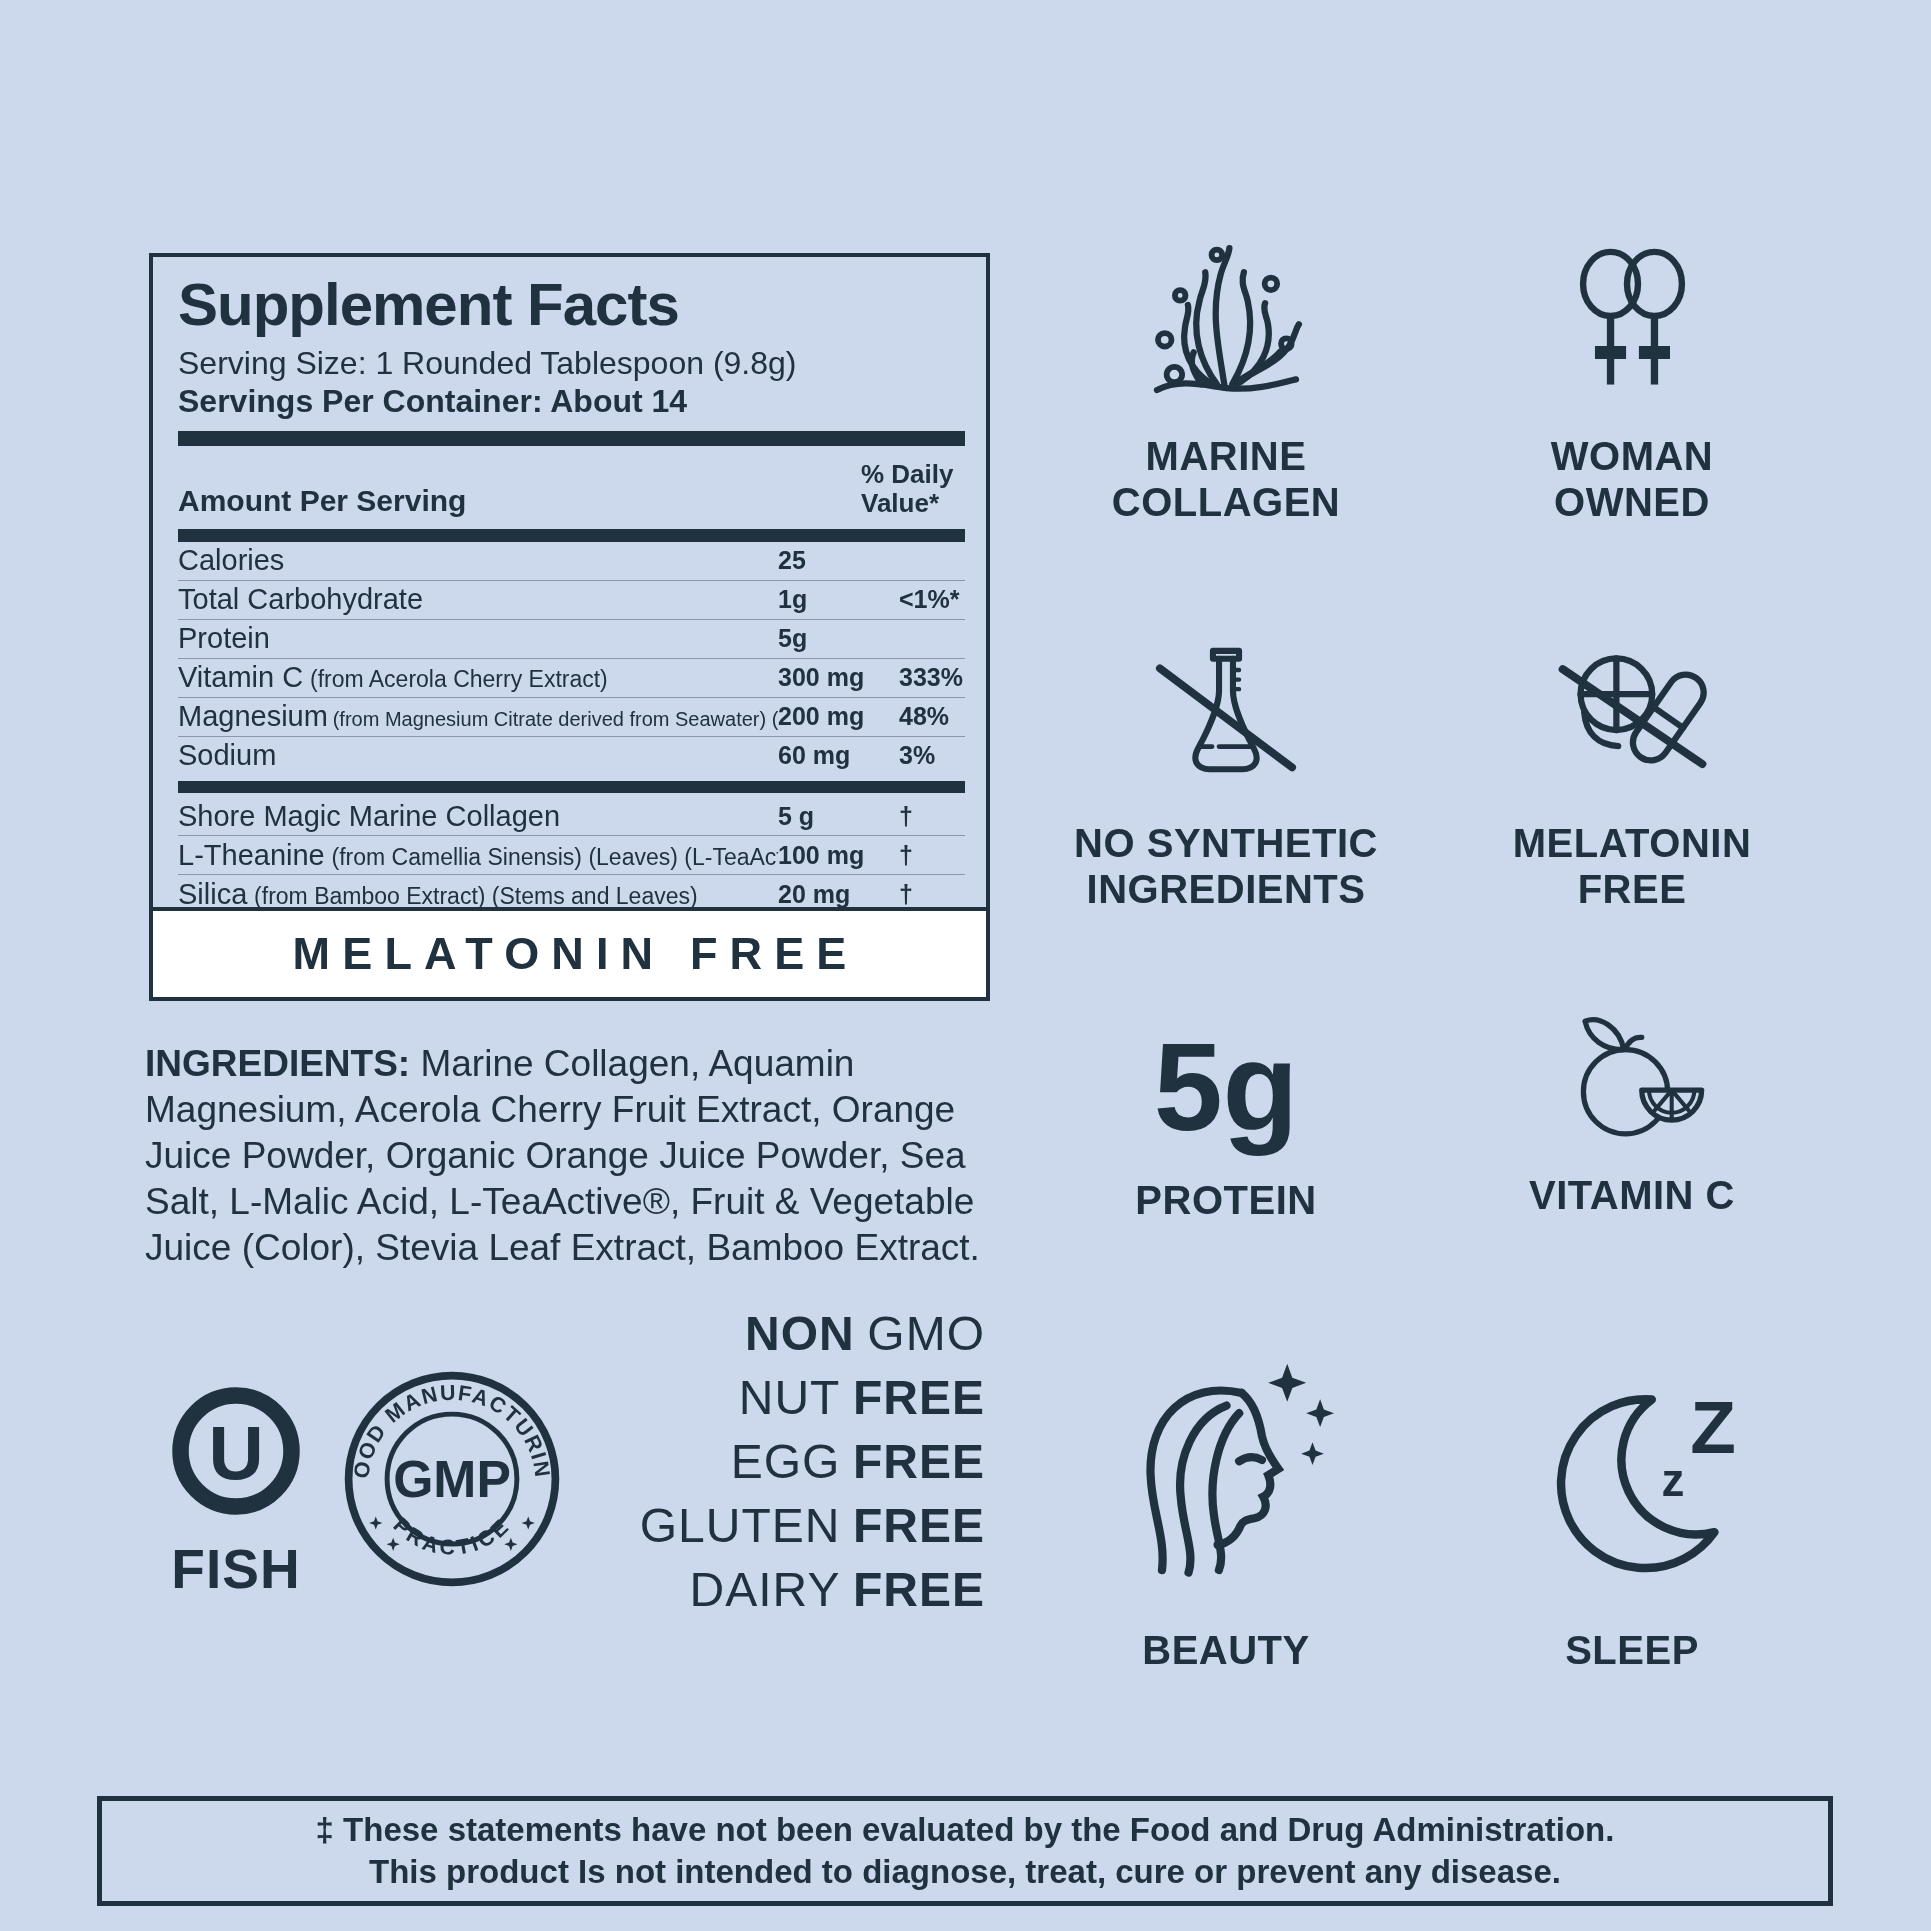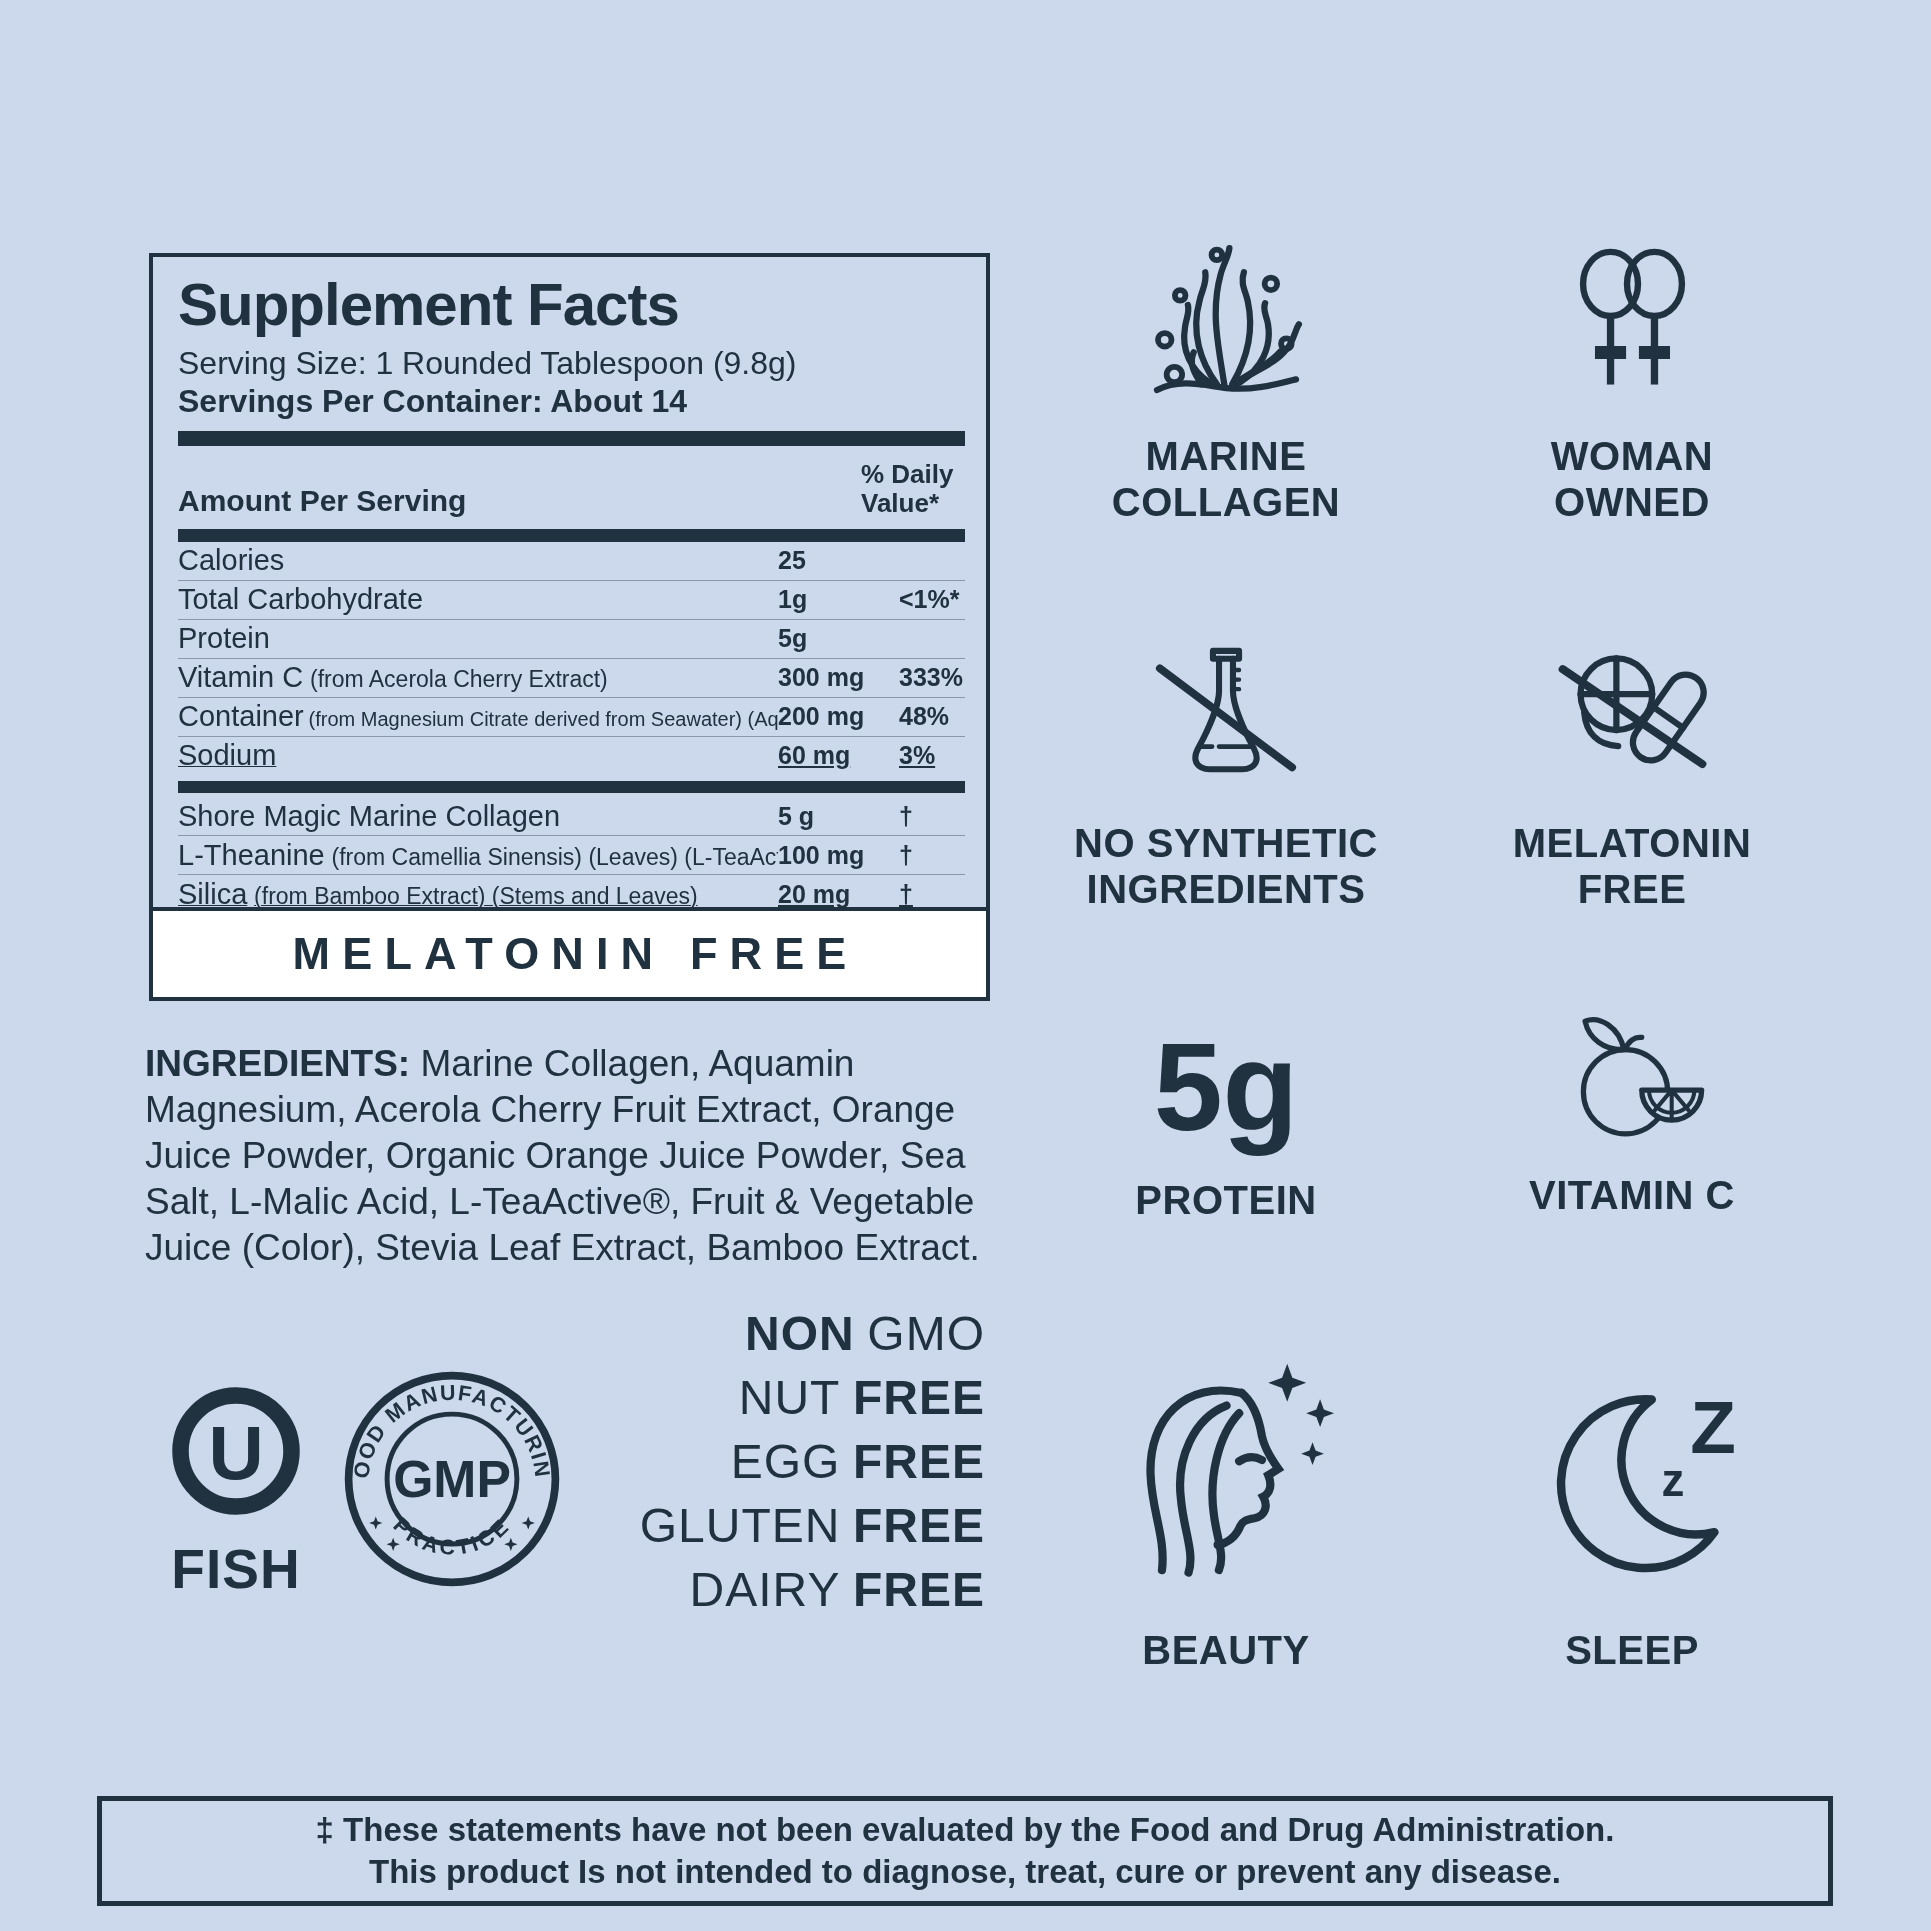--- a/index.html
+++ b/index.html
@@ -20,21 +20,21 @@
   }
   .sf-title{font-size:60px;font-weight:800;letter-spacing:-1px;line-height:68px;}
   .sf-serving{font-size:32px;line-height:38px;margin-top:5.8px;}
   .sf-servings{font-size:32px;line-height:38px;font-weight:700;}
   .bar{background:var(--ink);height:15.4px;margin:10.6px 0 11.6px 0;}
   .bar.thin{height:12.6px;margin:5.8px 0 0 0;}
   .sf-headrow{display:flex;align-items:flex-end;justify-content:space-between;min-height:56px;padding:1.9px 0 5.8px 0;}
   .sf-amount-head{font-size:30px;font-weight:700;}
   .sf-dv-head{font-size:26px;font-weight:700;width:104px;line-height:29px;}
   .t-row{display:flex;align-items:center;min-height:36px;border-bottom:1.5px solid rgba(32,49,64,.38);padding:1px 0;}
-  .t-row.last{border-bottom:none;text-decoration:underline;}
+  .t-row.last{border-bottom:none;}
   .t-name{flex:1;white-space:nowrap;overflow:hidden;}
   .t-name .nm{font-size:29px;}
   .t-name .dt{font-size:23px;margin-left:6.8px;}
   .t-name .dt.small{font-size:20px;margin-left:4.8px;}
   .t-amt{width:121px;font-size:25px;font-weight:700;}
   .t-dv{width:66px;font-size:25px;font-weight:700;}
 
   .mf-banner{
     position:absolute;left:149px;top:907px;width:841px;height:94px;
     box-sizing:border-box;border:4.8px solid var(--ink);background:var(--panel-white,#fff);
@@ -103,21 +103,21 @@
       <div class="t-name"><span class="nm">Protein</span><span class="dt"></span></div>
       <div class="t-amt">5g</div>
       <div class="t-dv"></div>
     </div>
     <div class="t-row">
       <div class="t-name"><span class="nm">Vitamin C</span><span class="dt">(from Acerola Cherry Extract)</span></div>
       <div class="t-amt">300 mg</div>
       <div class="t-dv">333%</div>
     </div>
     <div class="t-row">
-      <div class="t-name"><span class="nm">Container</span><span class="dt small">(from Magnesium Citrate derived from Seawater) (Aquamin™)</span></div>
+      <div class="t-name"><span class="nm">Magnesium</span><span class="dt small">(from Magnesium Citrate derived from Seawater) (Aquamin™)</span></div>
       <div class="t-amt">200 mg</div>
       <div class="t-dv">48%</div>
     </div>
     <div class="t-row last">
       <div class="t-name"><span class="nm">Sodium</span><span class="dt"></span></div>
       <div class="t-amt">60 mg</div>
       <div class="t-dv">3%</div>
     </div>
 
     <div class="bar thin" style="margin-bottom:3.9px;"></div>

